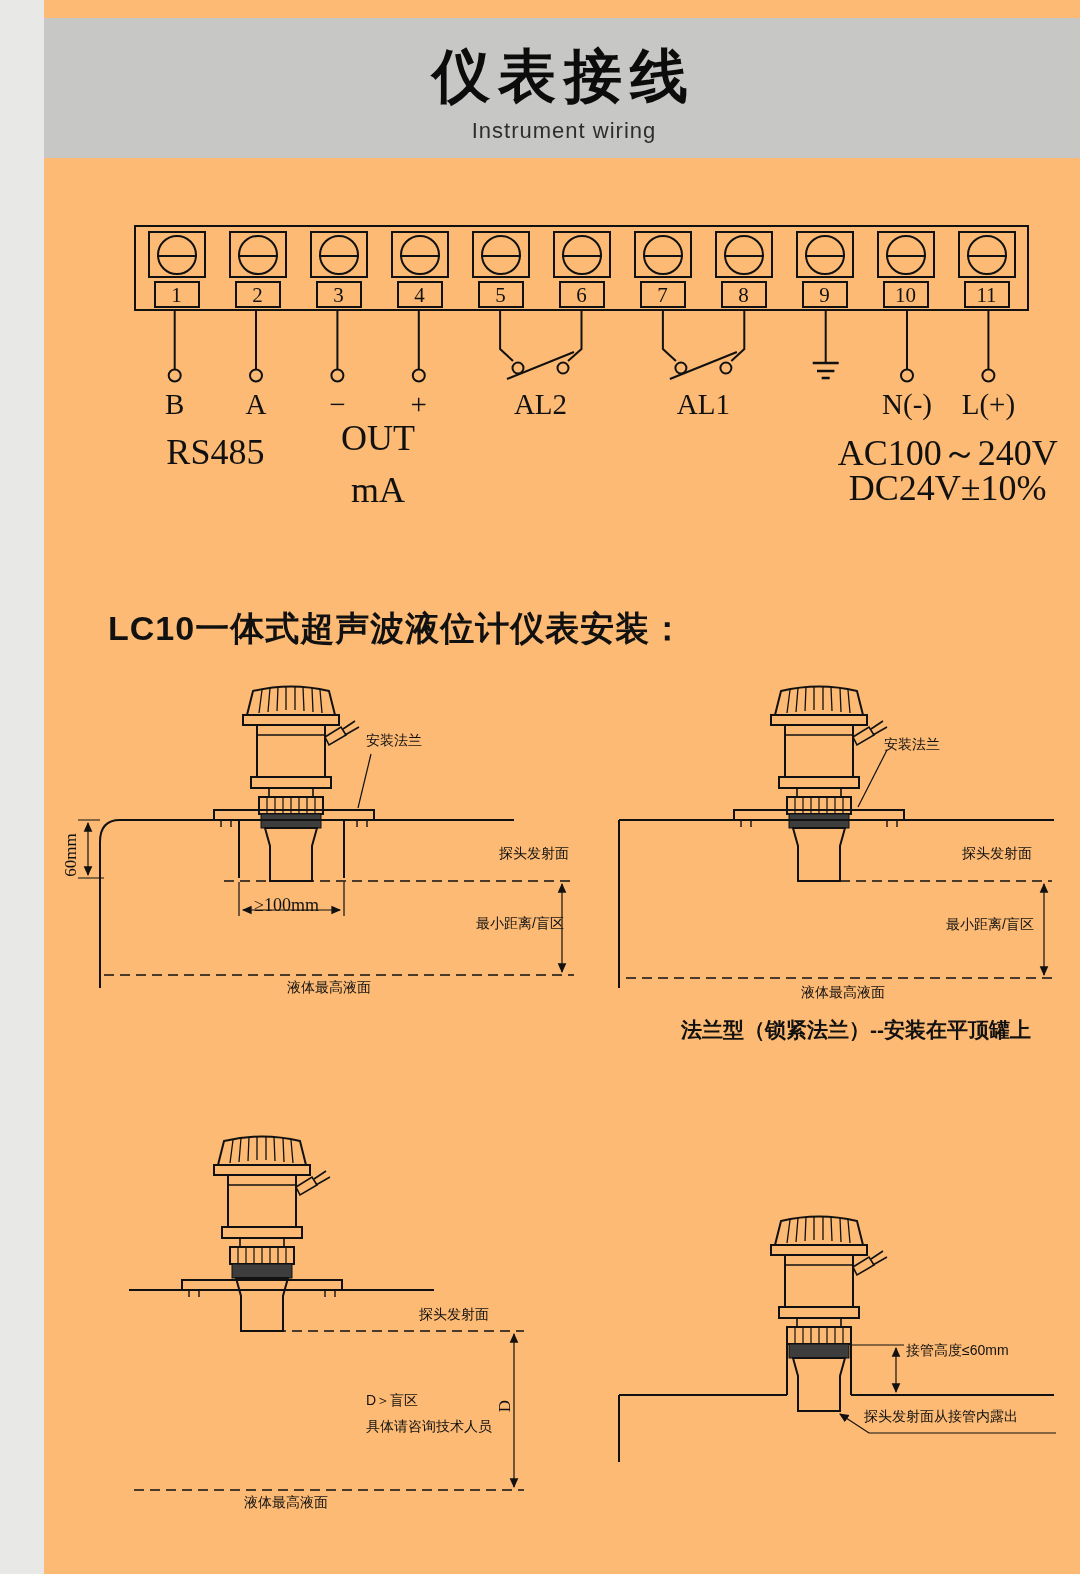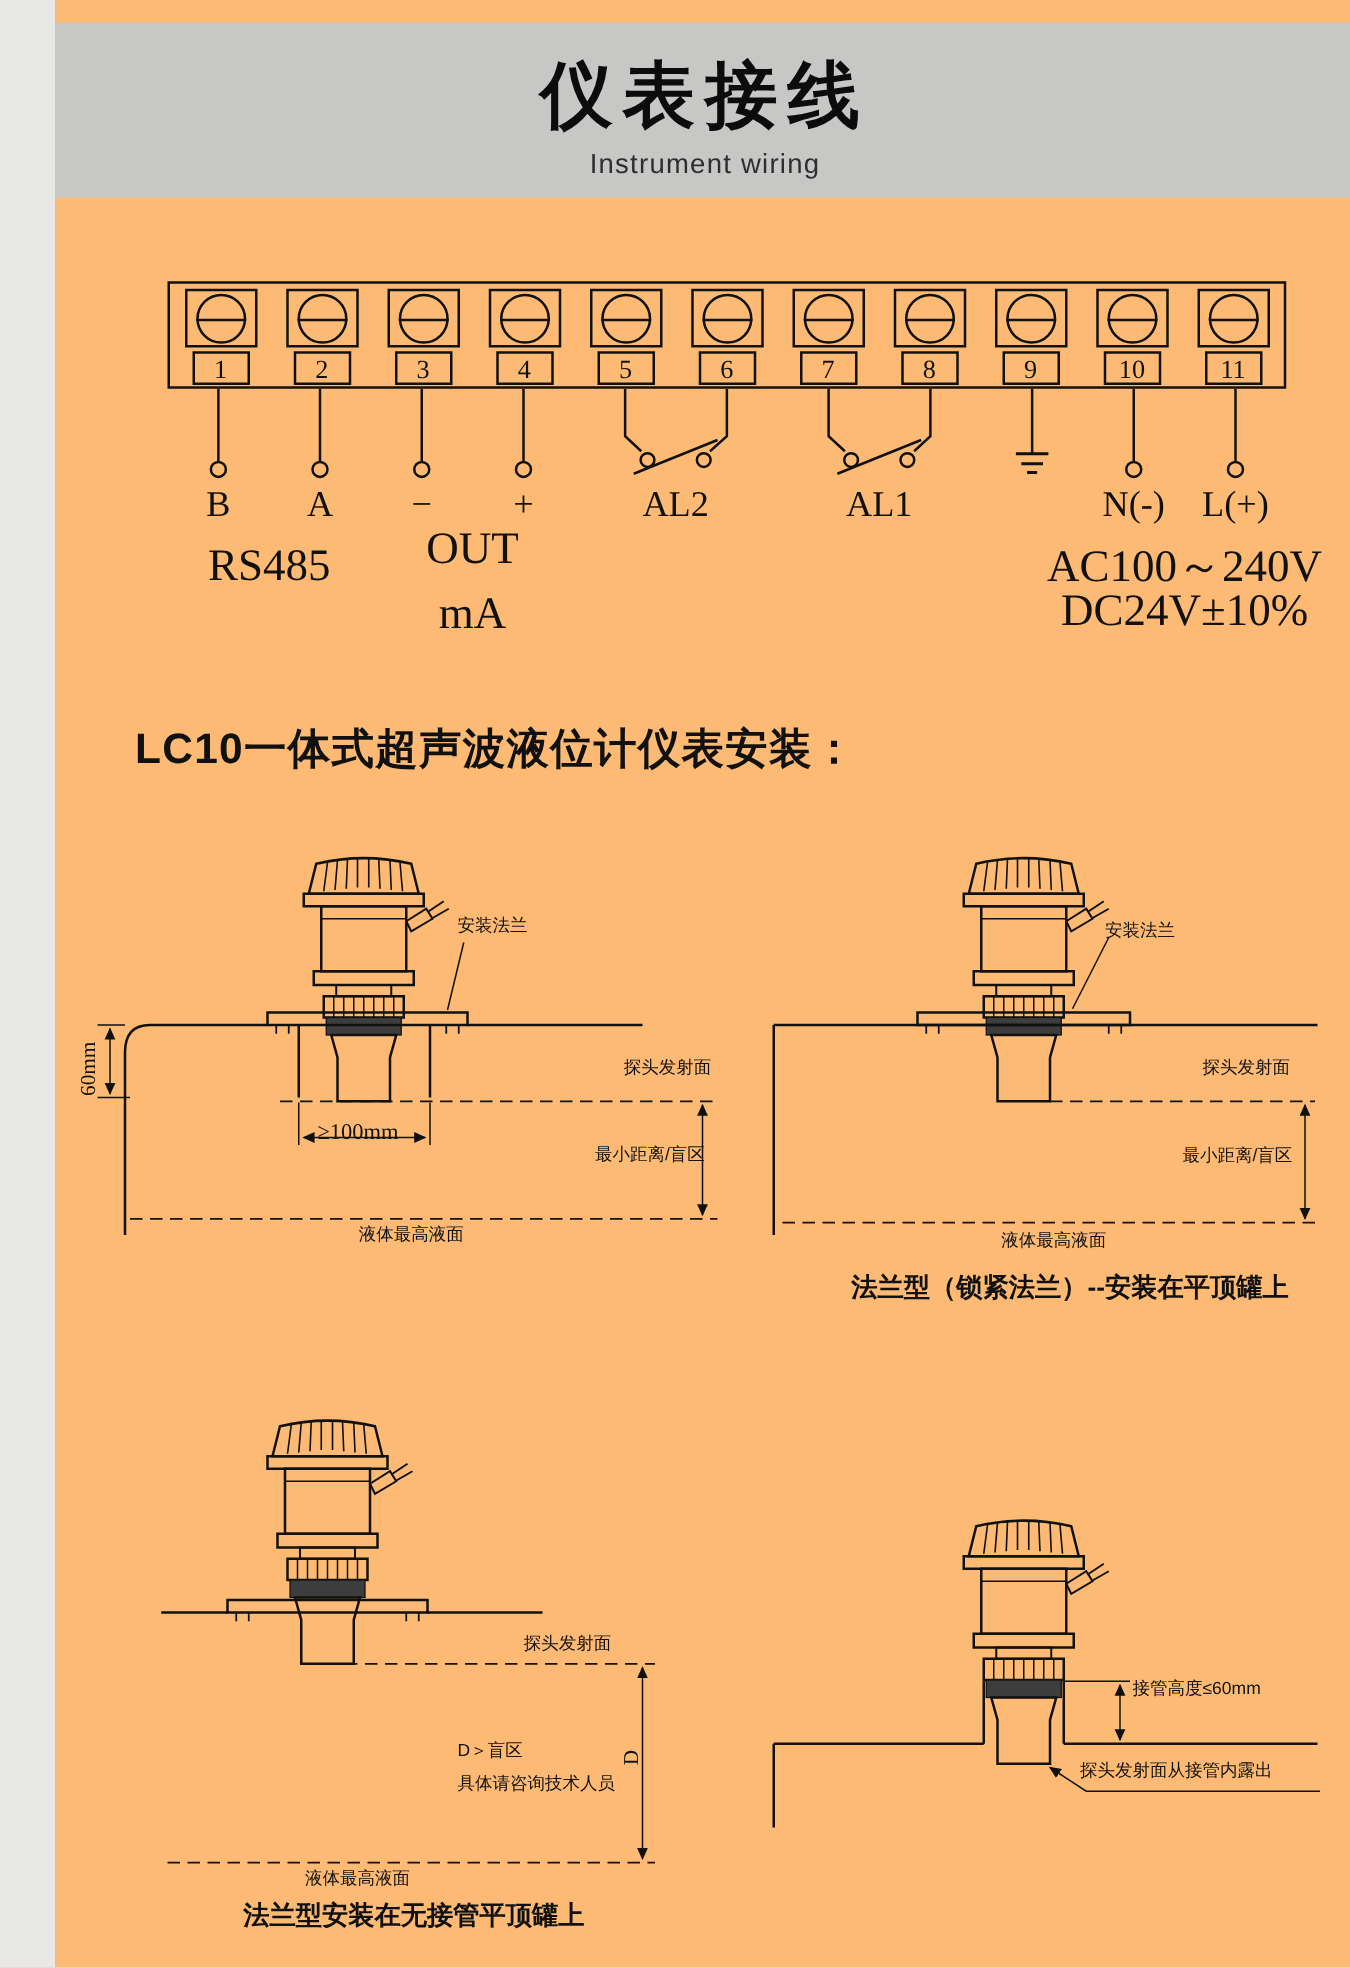--- a/index.html
+++ b/index.html
@@ -23,21 +23,21 @@
   .numbox { margin-top:3px; width:46px; height:27px; border:2px solid #111;
             font-family:"Liberation Serif","DejaVu Serif",serif; font-size:21px;
             text-align:center; line-height:24px; }
 
   .wiresvg { position:absolute; left:90px; top:311px; }
   .tlabel { position:absolute; top:388px; transform:translateX(-50%);
             font-family:"Liberation Serif","DejaVu Serif",serif; font-size:29px; white-space:nowrap; }
   .note { position:absolute; transform:translateX(-50%);
           font-family:"Liberation Serif","DejaVu Serif",serif; font-size:36px; white-space:nowrap; }
 
-  .sect { position:absolute; left:64px; top:576px; font-size:34px; font-weight:700; letter-spacing:1px; }
+  .sect { position:absolute; left:64px; top:606px; font-size:34px; font-weight:700; letter-spacing:1px; }
 
   .dsvg { position:absolute; }
   .dlabel { position:absolute; font-size:14px; white-space:nowrap; }
   .dsmall { position:absolute; font-size:17px; white-space:nowrap;
             font-family:"Liberation Serif","DejaVu Serif",serif; }
   .rot { transform:rotate(-90deg); }
   .caption { position:absolute; font-size:21px; font-weight:600; text-align:center; }
 </style>
 </head>
 <body>
@@ -236,21 +236,20 @@
       <path d="M140,211 H420" stroke-width="1.4" stroke-dasharray="10 6"></path>
       <path d="M30,370 H420" stroke-width="1.4" stroke-dasharray="10 6"></path>
       <path d="M410,214 V367" stroke-width="1.2" marker-start="url(#arrN)" marker-end="url(#arrN)"></path>
     </g>
   </svg>
   <div class="dlabel" style="left:375px; top:1306px">探头发射面</div>
   <div class="dlabel" style="left:322px; top:1392px">D＞盲区</div>
   <div class="dlabel" style="left:322px; top:1418px">具体请咨询技术人员</div>
   <div class="dsmall rot" style="left:455px; top:1396px">D</div>
   <div class="dlabel" style="left:200px; top:1494px">液体最高液面</div>
-  <div class="caption" style="left:107px; top:1518px; width:360px">法兰型安装在无接管平顶罐上</div>
 
   <svg class="dsvg" style="left:560px; top:1200px" width="470" height="360">
     <use href="#sensor" transform="translate(155,15)"></use>
     <g stroke="#111" fill="none">
       <path d="M183,145 V195 M247,145 V195" stroke-width="2"></path>
       <path d="M15,195 H183 M247,195 H450" stroke-width="2"></path>
       <path d="M15,195 V262" stroke-width="2"></path>
       <path d="M247,145 H300" stroke-width="1.2"></path>
       <path d="M292,148 V192" stroke-width="1.2" marker-start="url(#arrN)" marker-end="url(#arrN)"></path>
       <path d="M236,214 L265,233 H452" stroke-width="1.2" marker-start="url(#arrN)"></path>

